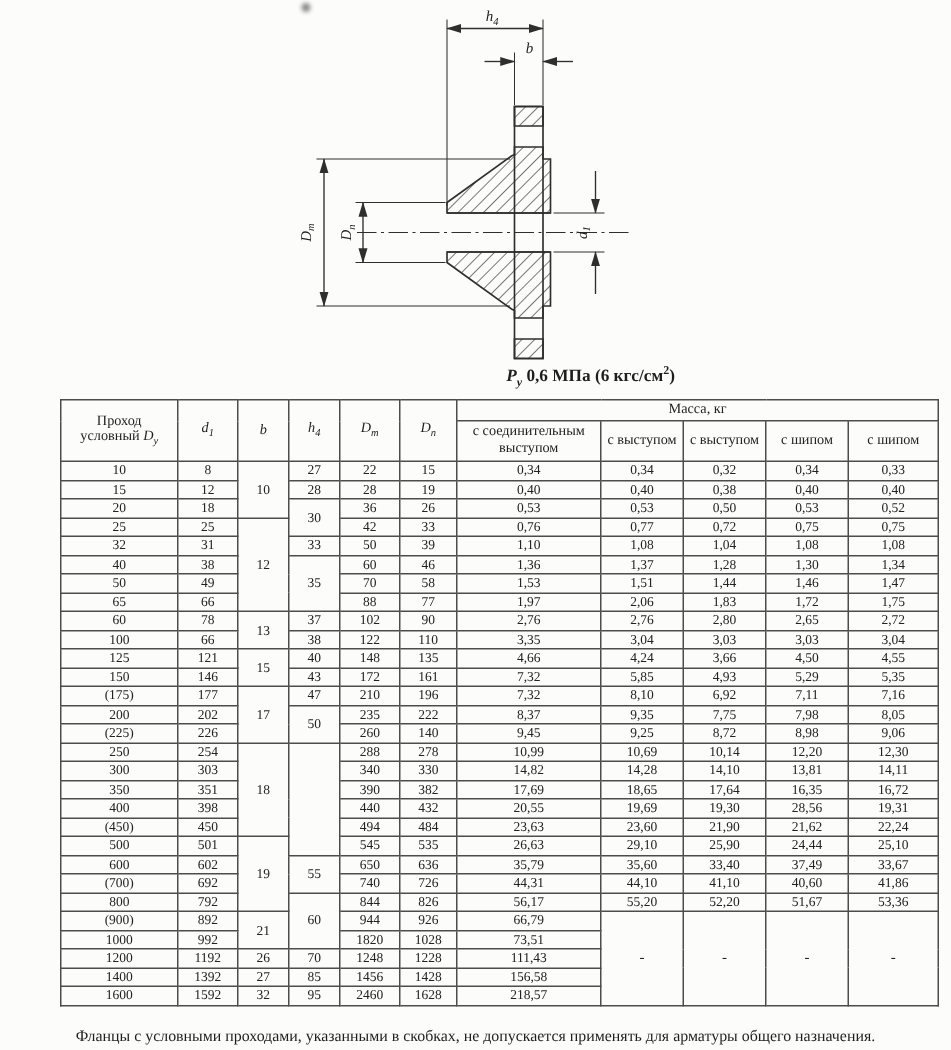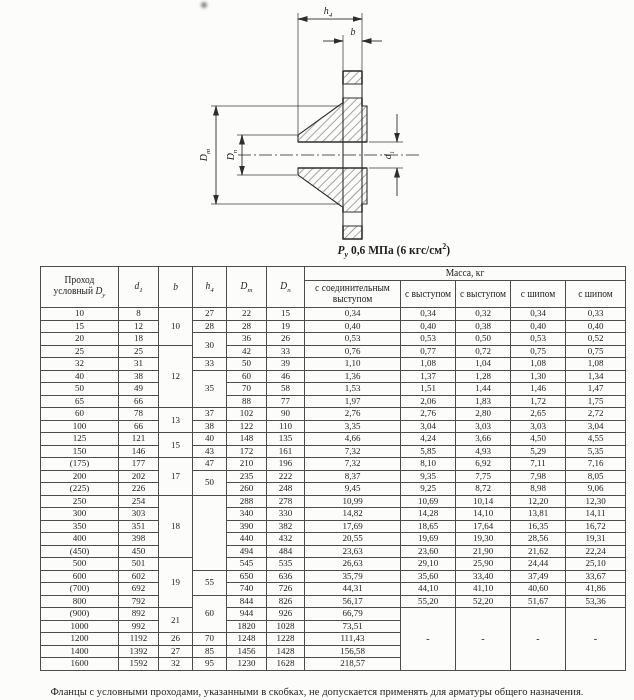--- a/index.html
+++ b/index.html
@@ -303,21 +303,21 @@
           <td>8,37</td>
           <td>9,35</td>
           <td>7,75</td>
           <td>7,98</td>
           <td>8,05</td>
         </tr>
         <tr>
           <td>(225)</td>
           <td>226</td>
           <td>260</td>
-          <td>248</td>
+          <td>140</td>
           <td>9,45</td>
           <td>9,25</td>
           <td>8,72</td>
           <td>8,98</td>
           <td>9,06</td>
         </tr>
         <tr>
           <td>250</td>
           <td>254</td>
           <td rowspan="5">18</td>
@@ -456,21 +456,21 @@
           <td>85</td>
           <td>1456</td>
           <td>1428</td>
           <td>156,58</td>
         </tr>
         <tr>
           <td>1600</td>
           <td>1592</td>
           <td>32</td>
           <td>95</td>
-          <td>1230</td>
+          <td>2460</td>
           <td>1628</td>
           <td>218,57</td>
         </tr>
       </tbody>
 </table>
 </div>
 
 <div id="footnote">Фланцы с условными проходами, указанными в скобках, не допускается применять для арматуры общего назначения.</div>
 
 </body></html>

